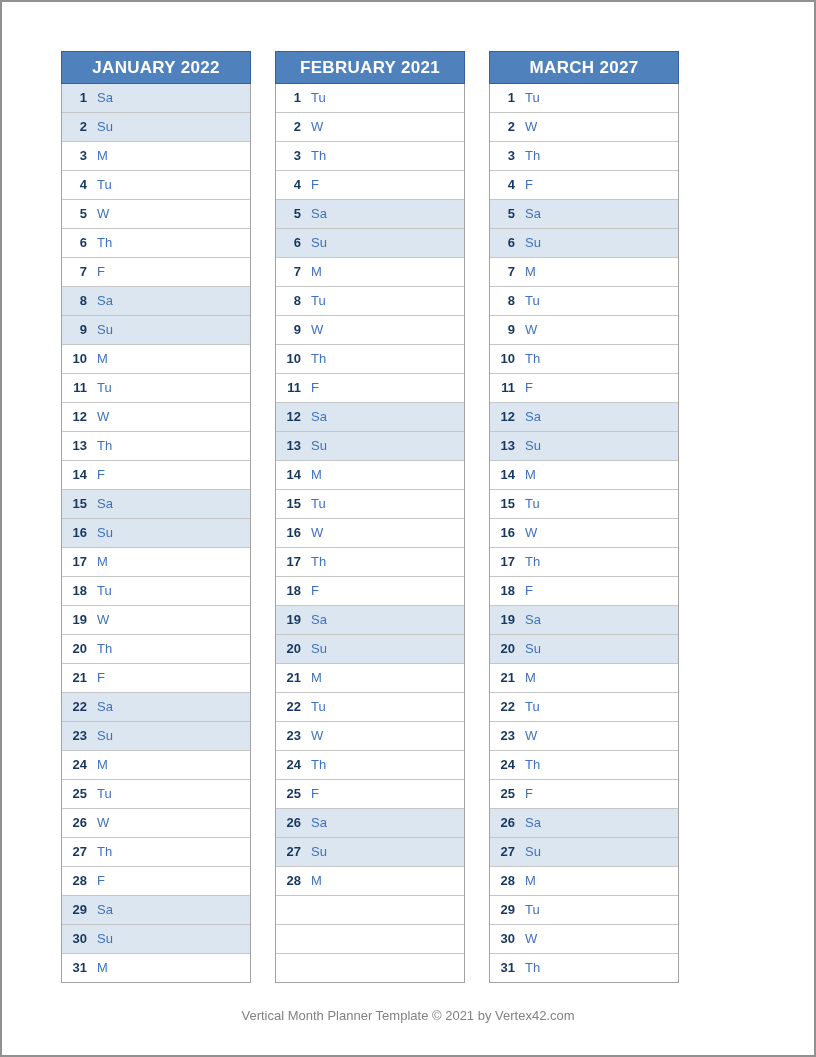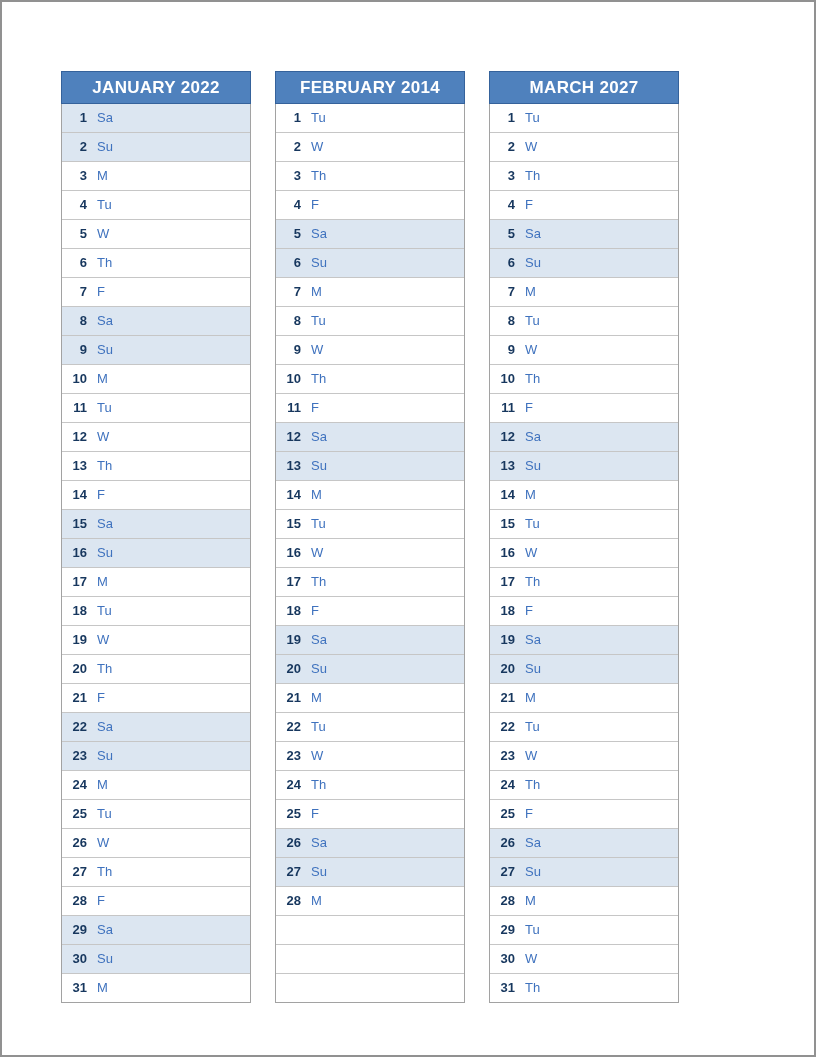--- a/index.html
+++ b/index.html
@@ -11,21 +11,21 @@
     background: #ffffff;
     border: 2px solid var(--page-border, #919191);
     font-family: "Liberation Sans", "DejaVu Sans", sans-serif;
     overflow: hidden;
   }
   .months {
     display: flex;
     gap: 24px;
     padding: 49px 0 0 59px;
   }
-  .month { width: 190px; margin-top: 20px; }
+  .month { width: 190px; }
   .month-header {
     height: 33px;
     background: var(--header-bg, #4f81bd);
     border: 1px solid var(--header-border, #35629b);
     color: var(--header-text, #ffffff);
     font-size: 17px;
     font-weight: bold;
     letter-spacing: 0.3px;
     text-align: center;
     line-height: 31px;
@@ -200,21 +200,21 @@
             <span class="wd">Su</span>
           </div>
           <div class="day-row">
             <span class="num">31</span>
             <span class="wd">M</span>
           </div>
         </div>
   </div>
       <div class="month">
     <div class="month-header">
-      <span>FEBRUARY 2014</span>
+      <span>FEBRUARY 2021</span>
     </div>
     <div class="month-body">
           <div class="day-row">
             <span class="num">1</span>
             <span class="wd">Tu</span>
           </div>
           <div class="day-row">
             <span class="num">2</span>
             <span class="wd">W</span>
           </div>
@@ -453,14 +453,15 @@
             <span class="wd">W</span>
           </div>
           <div class="day-row">
             <span class="num">31</span>
             <span class="wd">Th</span>
           </div>
         </div>
   </div>
     </div>
   <div class="footer">
+    <span>Vertical Month Planner Template © 2021 by Vertex42.com</span>
   </div>
 </div>
 
 </body></html>

